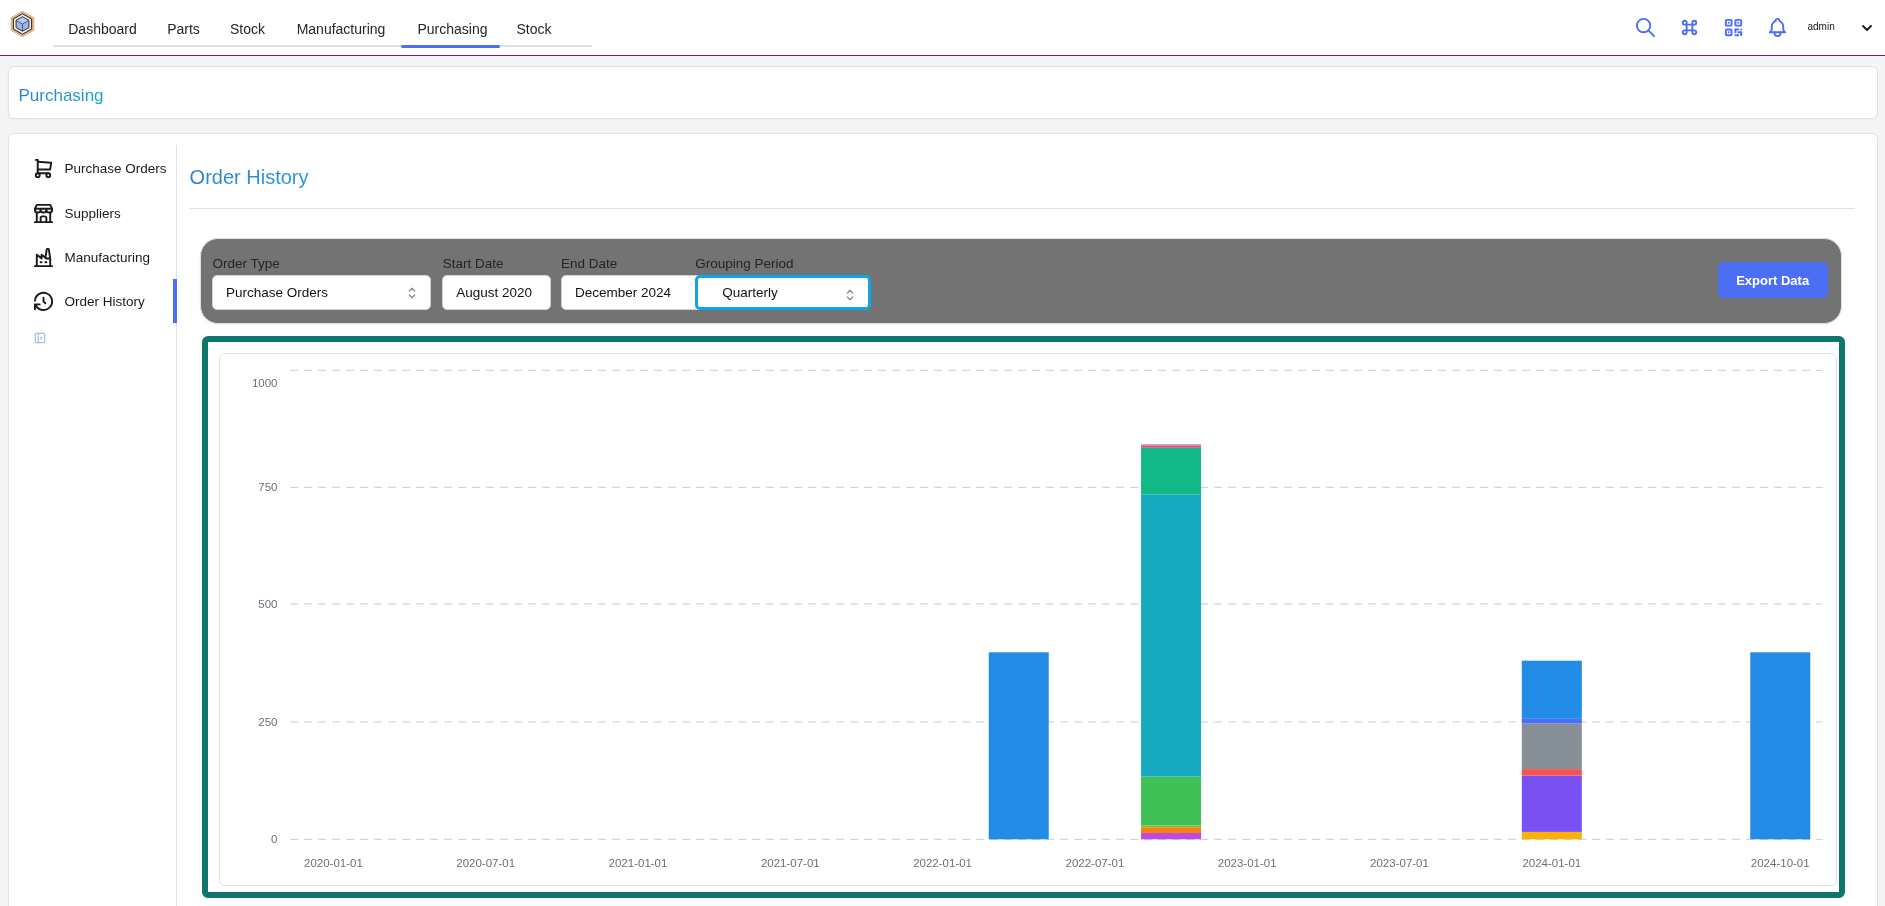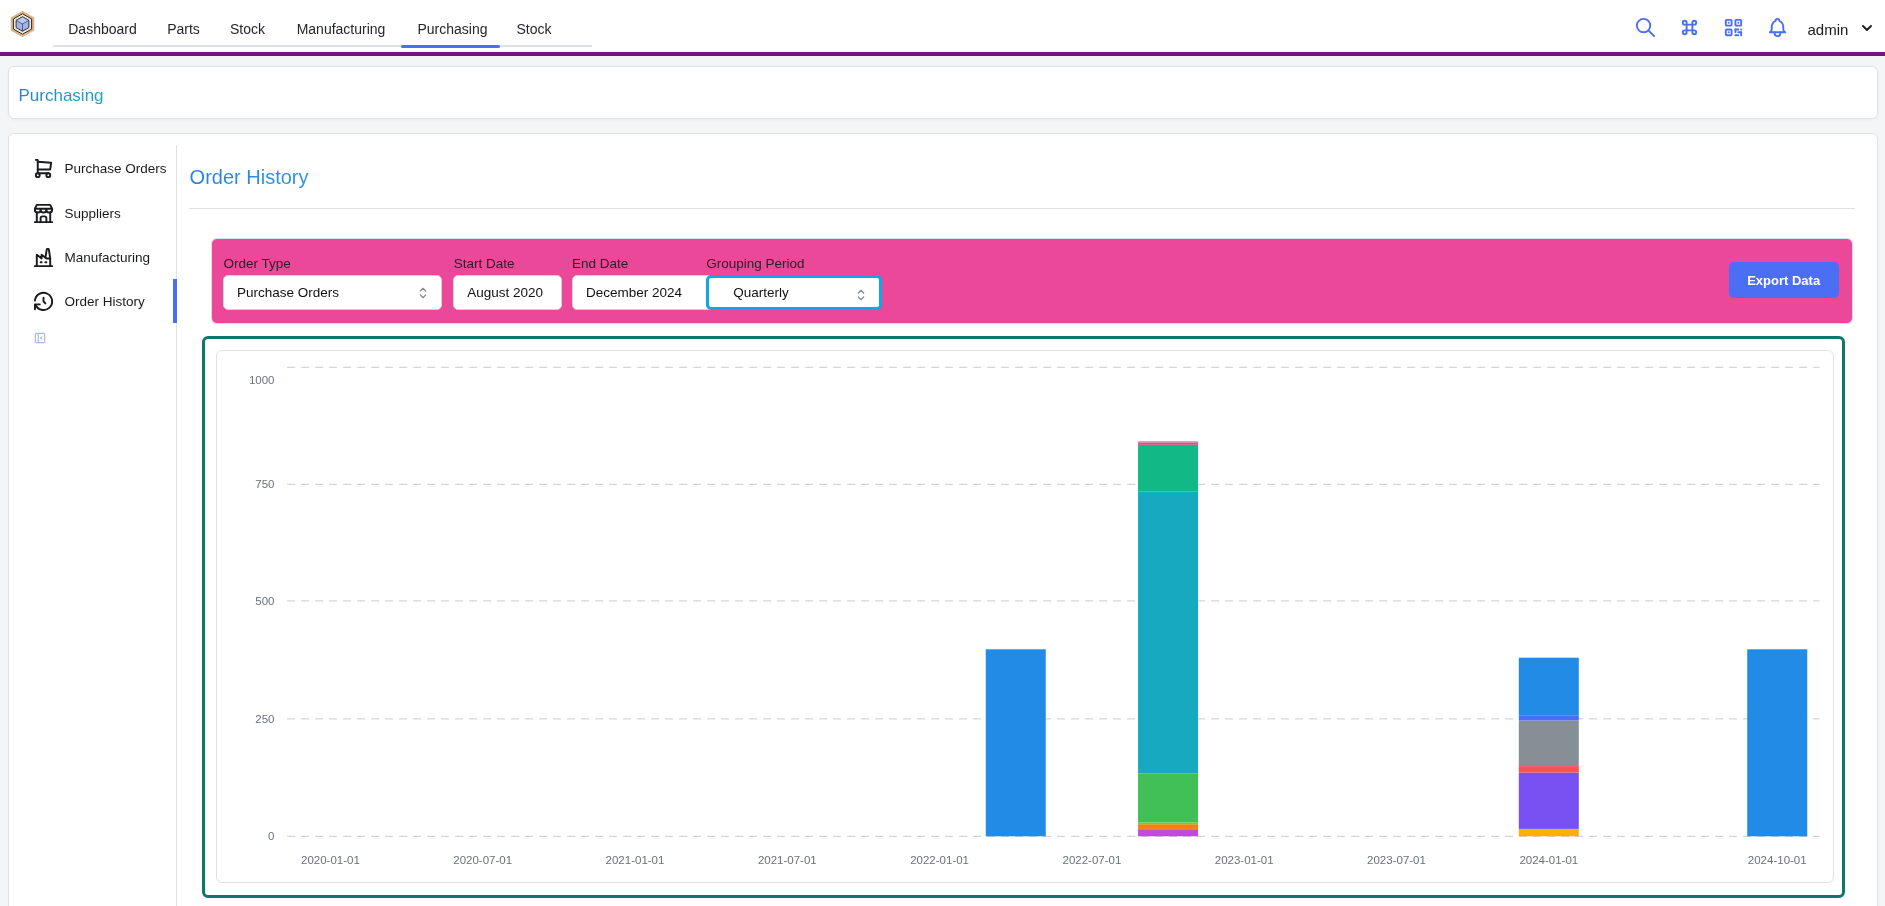--- a/index.html
+++ b/index.html
@@ -1,47 +1,47 @@
 <!DOCTYPE html>
 <html><head>
 <meta charset="utf-8">
 <style>
 * { margin:0; padding:0; box-sizing:border-box; }
 html,body { width:1885px; height:906px; overflow:hidden; background:#f4f5f7; font-family:"Liberation Sans", sans-serif; }
 .abs { position:absolute; }
 
-#navbar { position:absolute; left:0; top:0; width:1885px; height:56px; background:#fff; border-bottom:4px solid #701a75; }
+#navbar { position:absolute; left:0; top:0; width:1885px; height:56px; background:#fff; border-bottom:1px solid #701a75; }
 .navtab { position:absolute; top:6px; height:46px; display:flex; align-items:center; justify-content:center; font-size:14px; color:#25262b; }
 #tabline { position:absolute; left:53px; top:45px; width:539px; height:2px; background:#dee2e6; }
 #tabind { position:absolute; left:401px; top:45px; width:99px; height:3px; background:#4c6ef5; border-radius:2px; }
 .hicon { position:absolute; top:16.1px; }
 
 #band { position:absolute; left:8px; top:65.5px; width:1870px; height:53px; background:#fff; border:1px solid #dee2e6; border-radius:6px; box-shadow:0 1px 3px rgba(0,0,0,0.04); }
 #bandtitle { position:absolute; left:9.5px; top:19px; font-size:17px; font-weight:500;
   background:linear-gradient(90deg,#2a7fd4,#17a6c6); -webkit-background-clip:text; background-clip:text; color:transparent; }
 
 #panel { position:absolute; left:8px; top:133px; width:1870px; height:781px; background:#fff; border:1px solid #dee2e6; border-radius:6px 6px 0 0; }
 #sep { position:absolute; left:166.5px; top:10.5px; width:1px; height:770px; background:#dee2e6; }
 .sbitem { position:absolute; left:0; height:44px; display:flex; align-items:center; font-size:13.5px; color:#1a1b1e; }
 .sbitem svg { position:absolute; left:22.5px; }
 .sbitem span { position:absolute; left:55.5px; white-space:nowrap; }
 #activebar { position:absolute; left:164px; top:145.3px; width:4px; height:44px; background:#4c6ef5; }
 #collapse { position:absolute; left:23.7px; top:196.8px; }
 
 #heading { position:absolute; left:180.6px; top:32px; font-size:20px; font-weight:500; color:#2b8ce2;
   background:linear-gradient(90deg,#2a82dc,#2995dd); -webkit-background-clip:text; background-clip:text; color:transparent; }
 #hr1 { position:absolute; left:180.1px; top:74.4px; width:1666px; height:1px; background:#dee2e6; }
-#fcard { position:absolute; left:202px; top:104.4px; width:1641.8px; height:85.8px; background:#ec4899; border:1px solid #dee2e6; border-radius:6px; box-shadow:0 1px 3px rgba(0,0,0,0.04); }
+#fcard { position:absolute; left:191px; top:104.4px; width:1641.8px; height:85.8px; background:#737373; border:1px solid #dee2e6; border-radius:18px; box-shadow:0 1px 3px rgba(0,0,0,0.04); }
 .flabel { position:absolute; top:16.2px; font-size:13.5px; font-weight:500; color:#212529; }
 .finput { position:absolute; top:35.4px; height:35px; border:1px solid #ced4da; border-radius:5px; background:#fff;
   display:flex; align-items:center; font-size:13.5px; color:#111; padding-left:13px; }
 .chev2 { position:absolute; right:10px; top:9px; }
 #exportbtn { position:absolute; left:1516.6px; top:23px; width:110.2px; height:35.6px; background:#4c6ef5; border-radius:5px;
   color:#fff; font-size:13px; font-weight:bold; display:flex; align-items:center; justify-content:center; }
-#ccard { position:absolute; left:192.5px; top:201.8px; width:1643px; height:562px; background:#fff; border:3px solid #0f766e; border-radius:6px; box-shadow:0 1px 3px rgba(0,0,0,0.04); }
+#ccard { position:absolute; left:192.5px; top:201.8px; width:1643px; height:562px; background:#fff; border:6px solid #0f766e; border-radius:6px; box-shadow:0 1px 3px rgba(0,0,0,0.04); }
 #cpaper { position:absolute; left:11px; top:11.4px; width:1618.5px; height:533px; background:#fff; border:1px solid #dee2e6; border-radius:6px; }
 </style>
 </head>
 <body>
 
 <div id="navbar">
   <svg class="abs" style="left:9.5px;top:10px" width="25" height="28" viewBox="0 0 25 28">
     <polygon points="12.5,0.7 24.3,7.4 24.3,20.6 12.5,27.3 0.7,20.6 0.7,7.4" fill="#dfb288"></polygon>
     <polygon points="12.5,3.8 21.6,8.95 21.6,19.05 12.5,24.2 3.4,19.05 3.4,8.95" fill="#f2efd6" stroke="#26272e" stroke-width="1"></polygon>
     <polygon points="12.5,6.8 18.9,10.4 18.9,17.6 12.5,21.2 6.1,17.6 6.1,10.4" fill="#a3b5e7" stroke="#2a3152" stroke-width="1" stroke-linejoin="round"></polygon>
@@ -74,21 +74,21 @@
       <path d="M20 14l0 .01"></path>
       <path d="M14 14l0 3"></path>
       <path d="M14 20l3 0"></path>
       <path d="M17 17l3 0"></path>
       <path d="M20 17l0 3"></path>
     </svg>
   <svg class="hicon" style="left:1765.5px" width="23" height="23" viewBox="0 0 24 24" fill="none" stroke="#4c6ef5" stroke-width="2" stroke-linecap="round" stroke-linejoin="round">
       <path d="M10 5a2 2 0 1 1 4 0a7 7 0 0 1 4 6v3a4 4 0 0 0 2 3h-16a4 4 0 0 0 2 -3v-3a7 7 0 0 1 4 -6"></path>
       <path d="M9 17v1a3 3 0 0 0 6 0v-1"></path>
     </svg>
-  <div class="abs" style="left:1807.5px;top:21px;font-size:15px;color:#1a1b1e">admin</div>
+  <div class="abs" style="left:1807.5px;top:21px;font-size:10px;color:#1a1b1e">admin</div>
   <svg class="abs" style="left:1859px;top:20px" width="16" height="16" viewBox="0 0 24 24" fill="none" stroke="#1a1b1e" stroke-width="2.8" stroke-linecap="round" stroke-linejoin="round">
       <path d="M6 9l6 6l6 -6"></path>
     </svg>
 </div>
 
 <div id="band">
     <div id="bandtitle">Purchasing</div>
   </div>
 
 <div id="panel">

